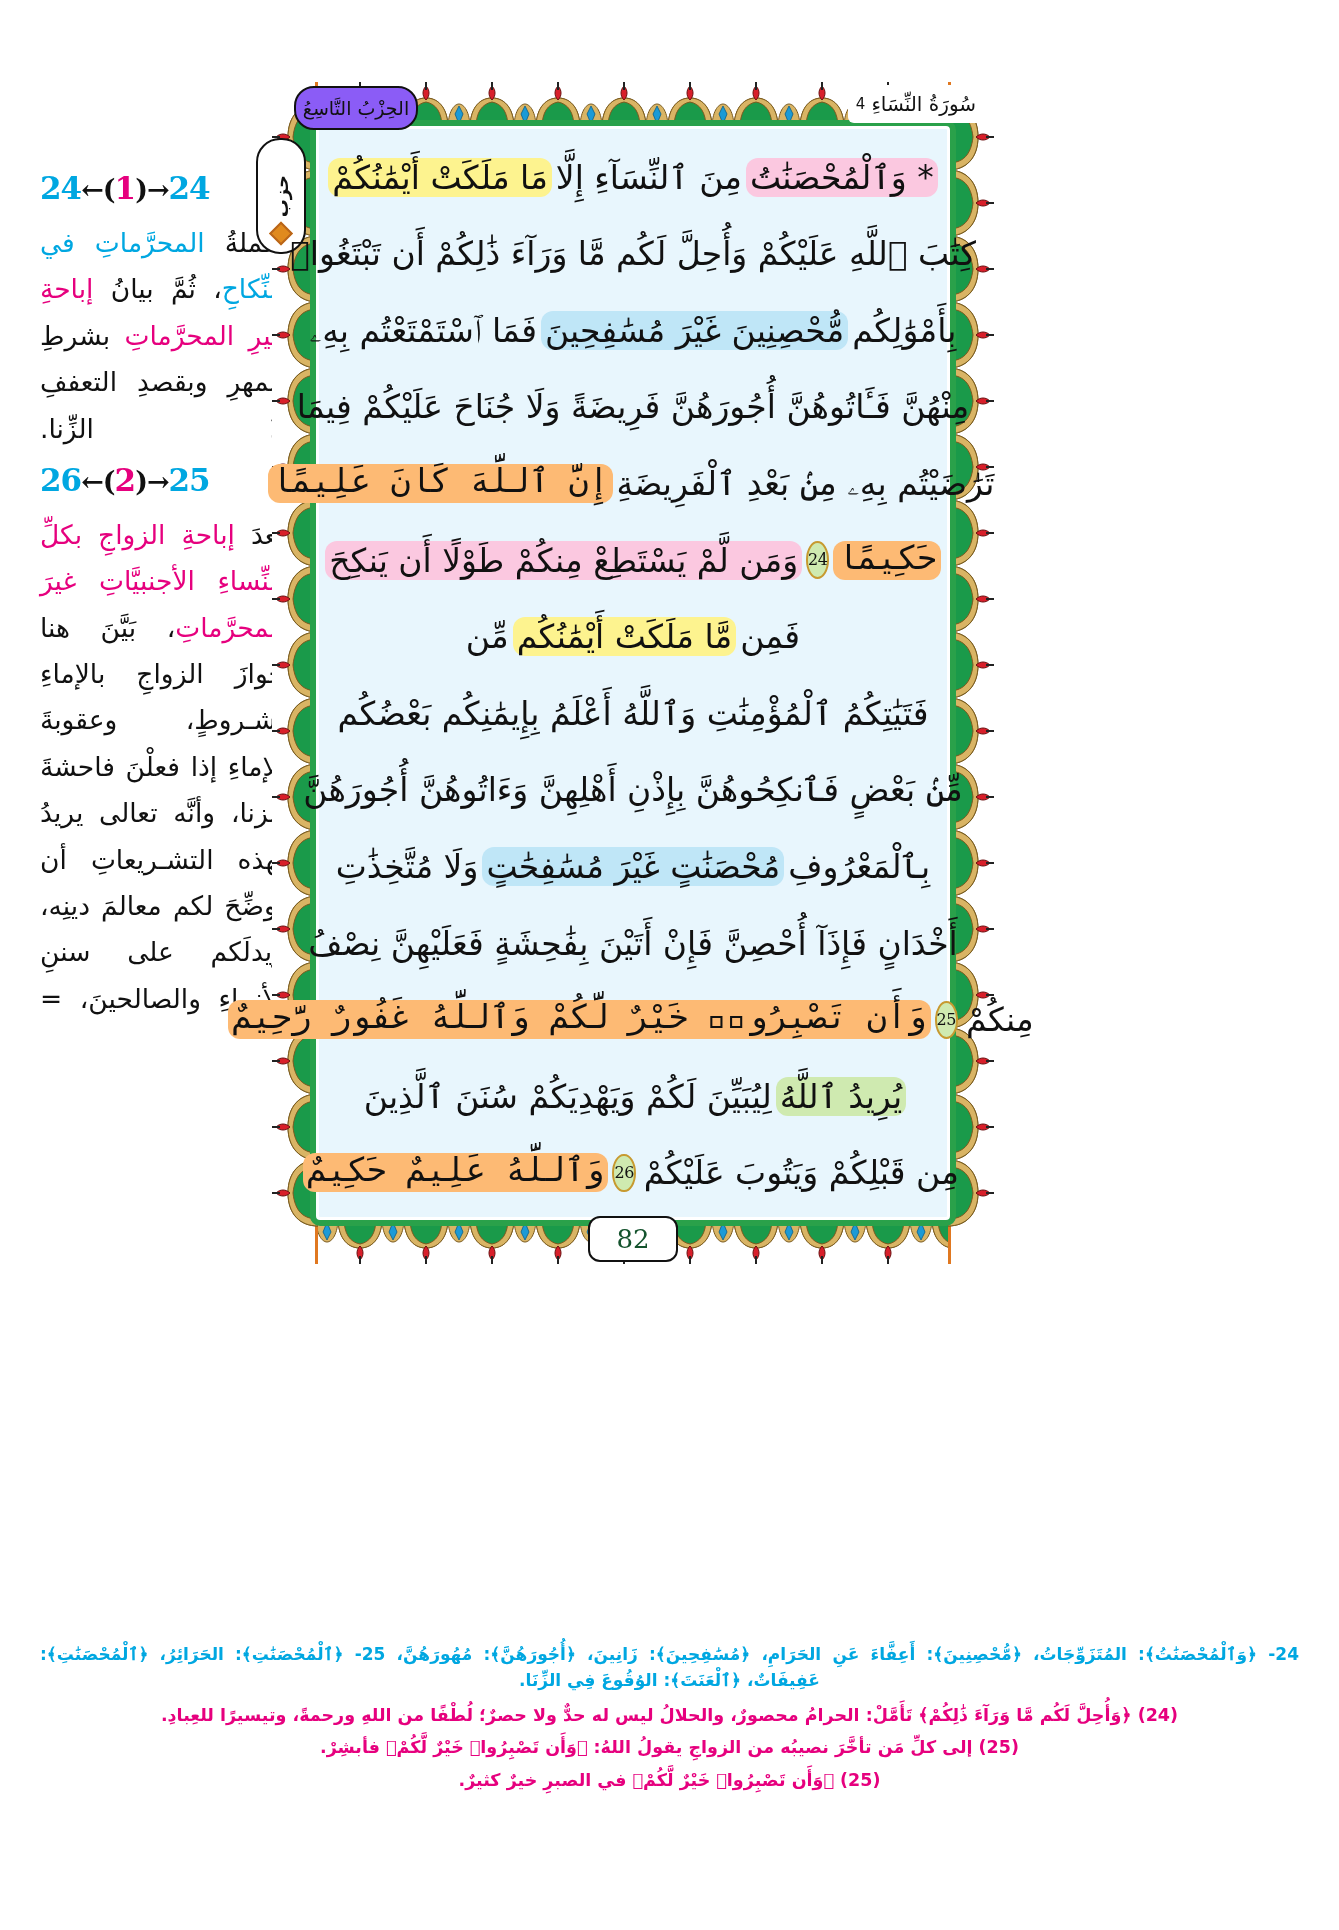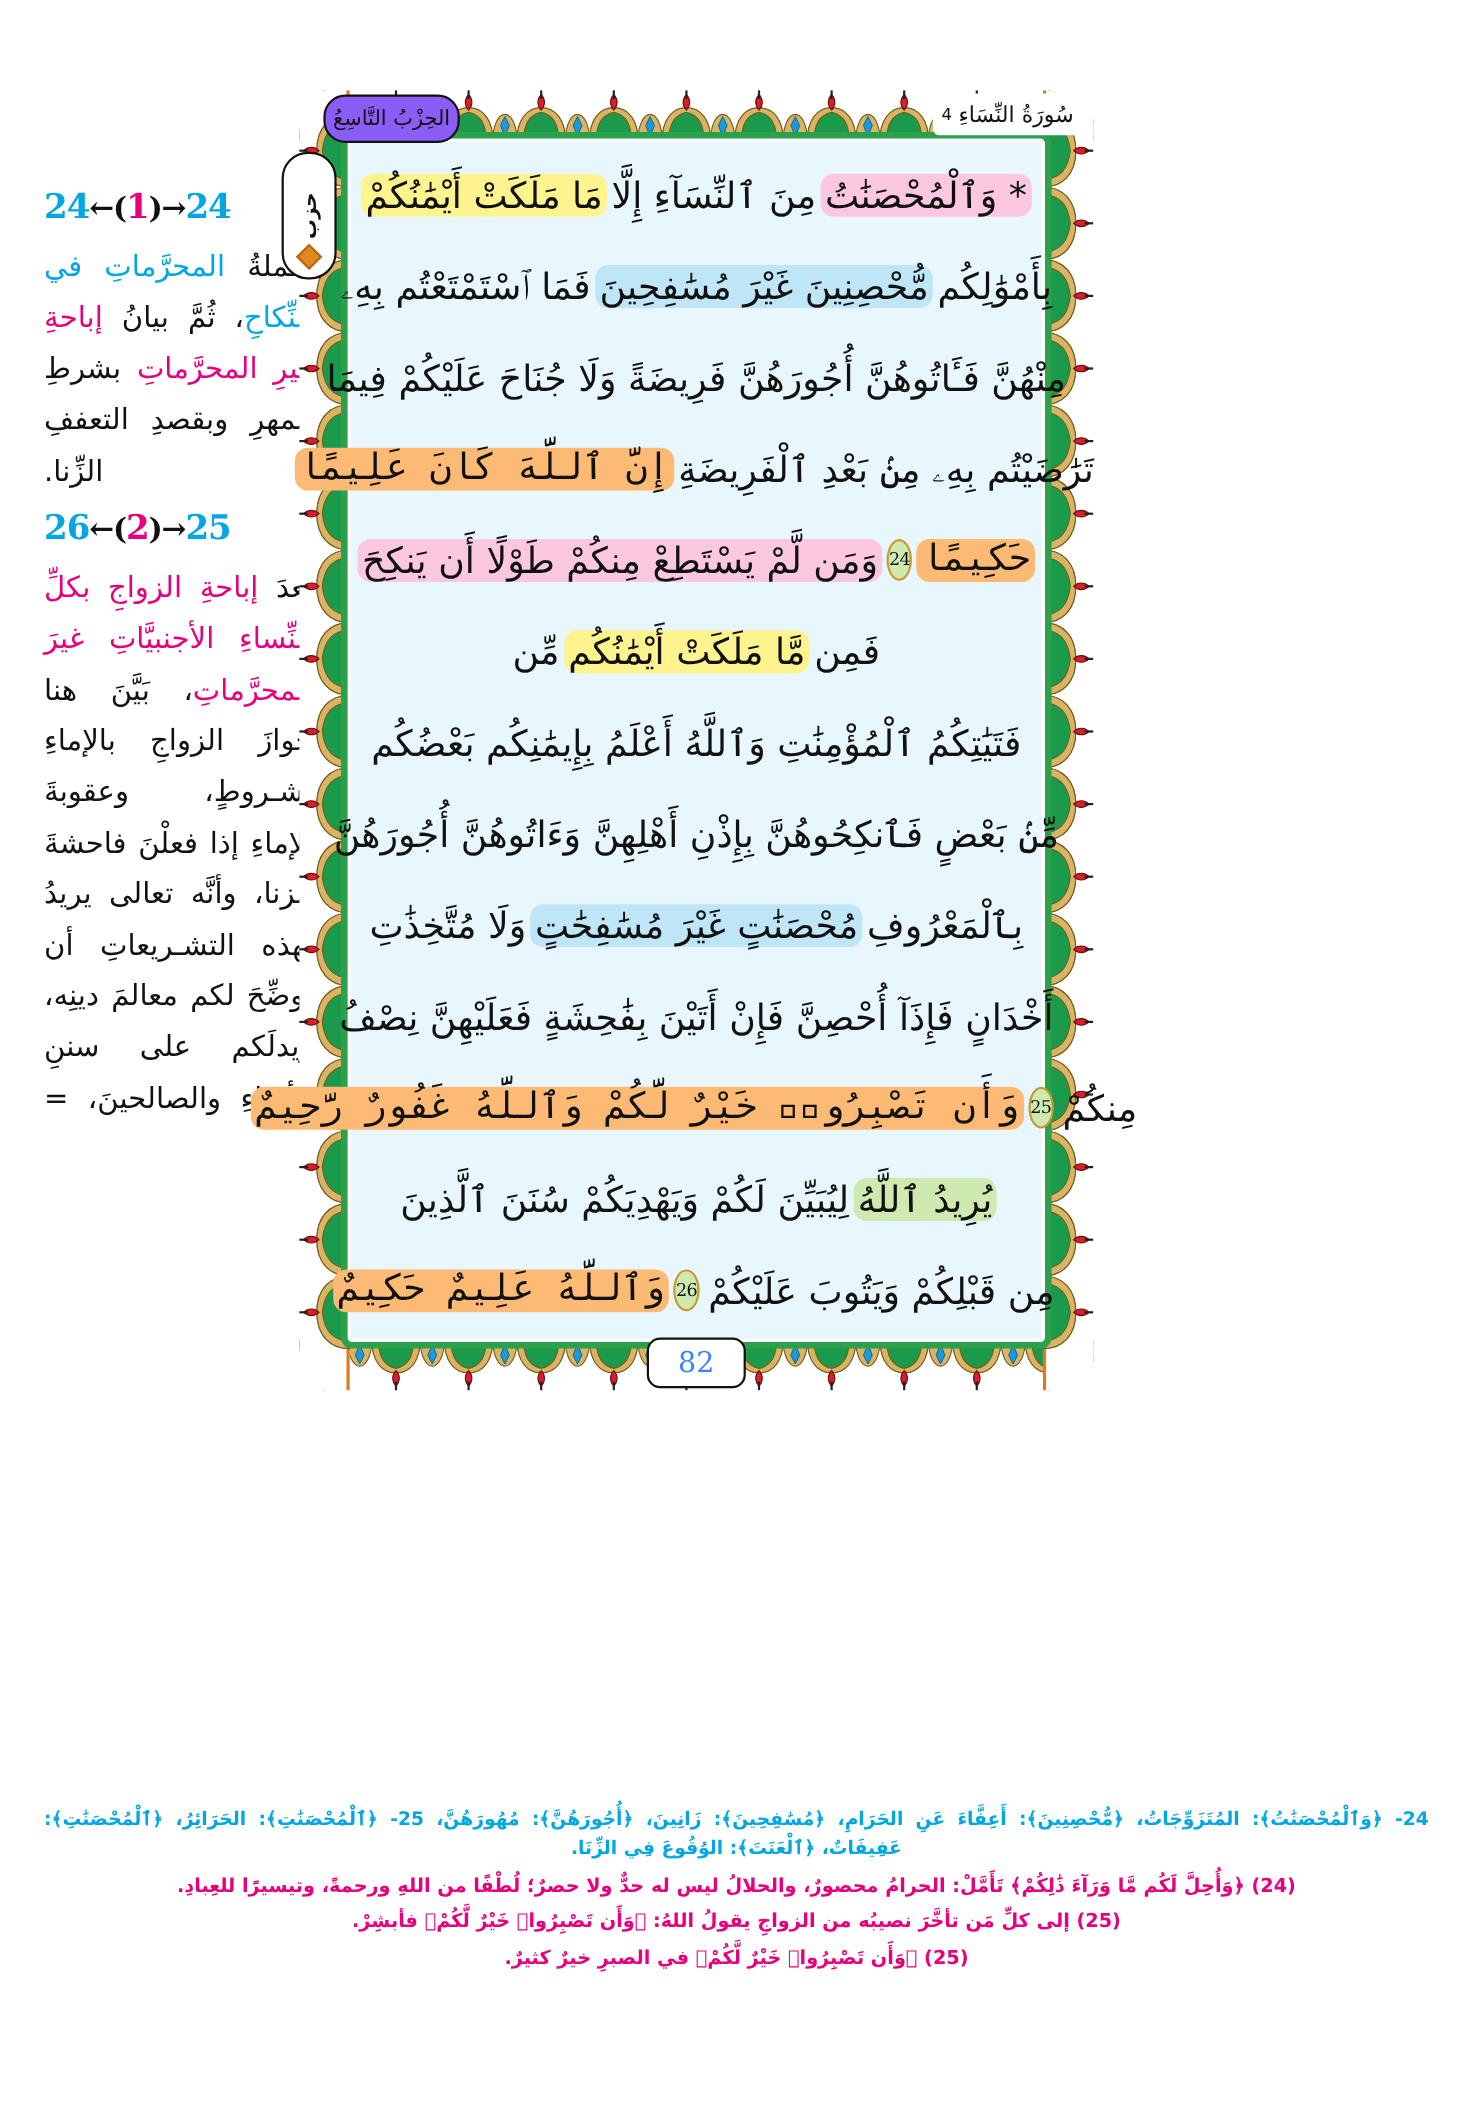--- a/index.html
+++ b/index.html
@@ -80,21 +80,21 @@
   .surah-title .nm{font-size:20px;color:#111;white-space:nowrap;}
   .surah-title .no{font-size:15px;color:#111;}
 
   
   .page-no{
     position:absolute;left:50%;transform:translateX(-50%);
     bottom:2px;width:86px;height:42px;background:#fff;
     border:2.5px solid #111;border-radius:12px;
     display:flex;align-items:center;justify-content:center;z-index:6;
   }
-  .page-no span{font-size:26px;color:#3b82f6;font-family:"DejaVu Serif","Liberation Serif",serif;}
+  .page-no span{font-size:26px;color:#14532d;font-family:"DejaVu Serif","Liberation Serif",serif;}
 
   
   .mushaf{
     position:absolute;left:44px;top:44px;right:44px;bottom:44px;
     padding:14px 16px 10px 16px;box-sizing:border-box;
     direction:rtl;display:flex;flex-direction:column;
     justify-content:space-between;
   }
   .aline{
     font-size:33px;line-height:1.0;color:#111;white-space:nowrap;
@@ -285,20 +285,23 @@
     </div>
 
     <div class="inner-border"></div>
     <div class="mushaf" id="mushaf">
         <div class="aline">
           <span class="seg hl-pink">* وَٱلْمُحْصَنَٰتُ</span>
           <span class="seg "> مِنَ ٱلنِّسَآءِ إِلَّا </span>
           <span class="seg hl-yellow">مَا مَلَكَتْ أَيْمَٰنُكُمْ</span>
         </div>
         <div class="aline">
+          <span class="seg ">كِتَٰبَ ٱللَّهِ عَلَيْكُمْ وَأُحِلَّ لَكُم مَّا وَرَآءَ ذَٰلِكُمْ أَن تَبْتَغُوا۟</span>
+        </div>
+        <div class="aline">
           <span class="seg ">بِأَمْوَٰلِكُم </span>
           <span class="seg hl-blue">مُّحْصِنِينَ غَيْرَ مُسَٰفِحِينَ</span>
           <span class="seg "> فَمَا ٱسْتَمْتَعْتُم بِهِۦ</span>
         </div>
         <div class="aline">
           <span class="seg ">مِنْهُنَّ فَـَٔاتُوهُنَّ أُجُورَهُنَّ فَرِيضَةً وَلَا جُنَاحَ عَلَيْكُمْ فِيمَا</span>
         </div>
         <div class="aline">
           <span class="seg ">تَرَٰضَيْتُم بِهِۦ مِنۢ بَعْدِ ٱلْفَرِيضَةِ </span>
           <span class="seg hl-orange">إِنَّ ٱللَّهَ كَانَ عَلِيمًا</span>

